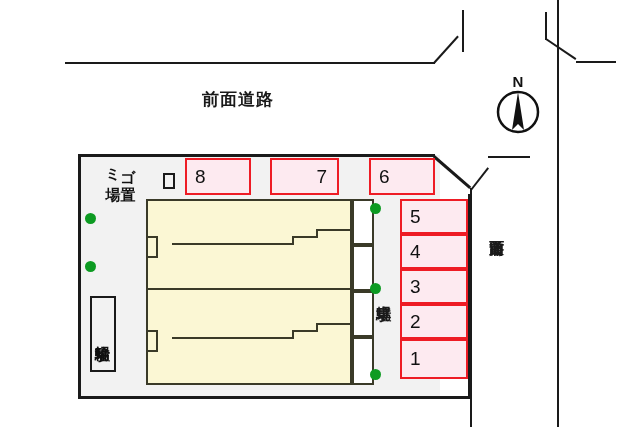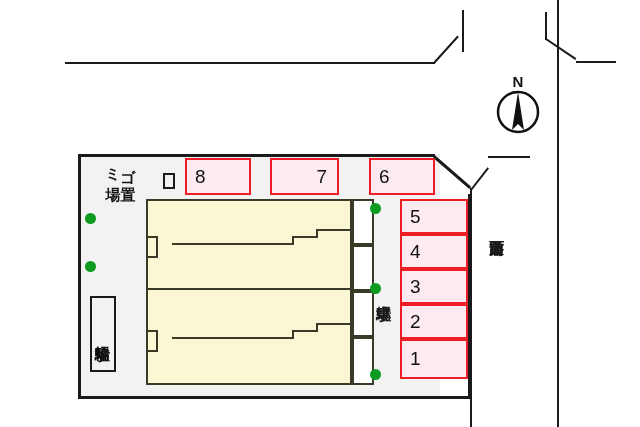--- a/index.html
+++ b/index.html
@@ -184,20 +184,21 @@
   <div class="road-line road-v" style="left:462px; top:10px; height:42px;"></div>
   <div class="road-line road-v" style="left:545px; top:12px; height:28px;"></div>
   <div class="road-diag" style="left:546px; top:38px; width:36px; transform:rotate(34deg);"></div>
   <div class="road-line road-h" style="left:576px; top:61px; width:40px;"></div>
 
   <div class="road-line road-v" style="left:557px; top:0px; height:427px;"></div>
   <div class="road-line road-v" style="left:470px; top:188px; height:239px;"></div>
   <div class="road-diag" style="left:471px; top:189px; width:28px; transform:rotate(-52deg);"></div>
   <div class="road-line road-h" style="left:488px; top:156px; width:42px;"></div>
 
+  <div class="label-h" style="left:202px; top:88px;">前面道路</div>
   <div class="label-v" style="left:489px; top:229px;">前面道路</div>
 
   <div class="compass" style="left:495px; top:76px;">
     <div class="n-letter">N</div>
     <svg width="46" height="58" viewBox="0 0 46 58">
       <circle cx="23" cy="36" r="20" fill="#ffffff" stroke="#111111" stroke-width="2.5"></circle>
       <polygon points="23,16 29,54 23,48 17,54" fill="#111111"></polygon>
     </svg>
   </div>
 

